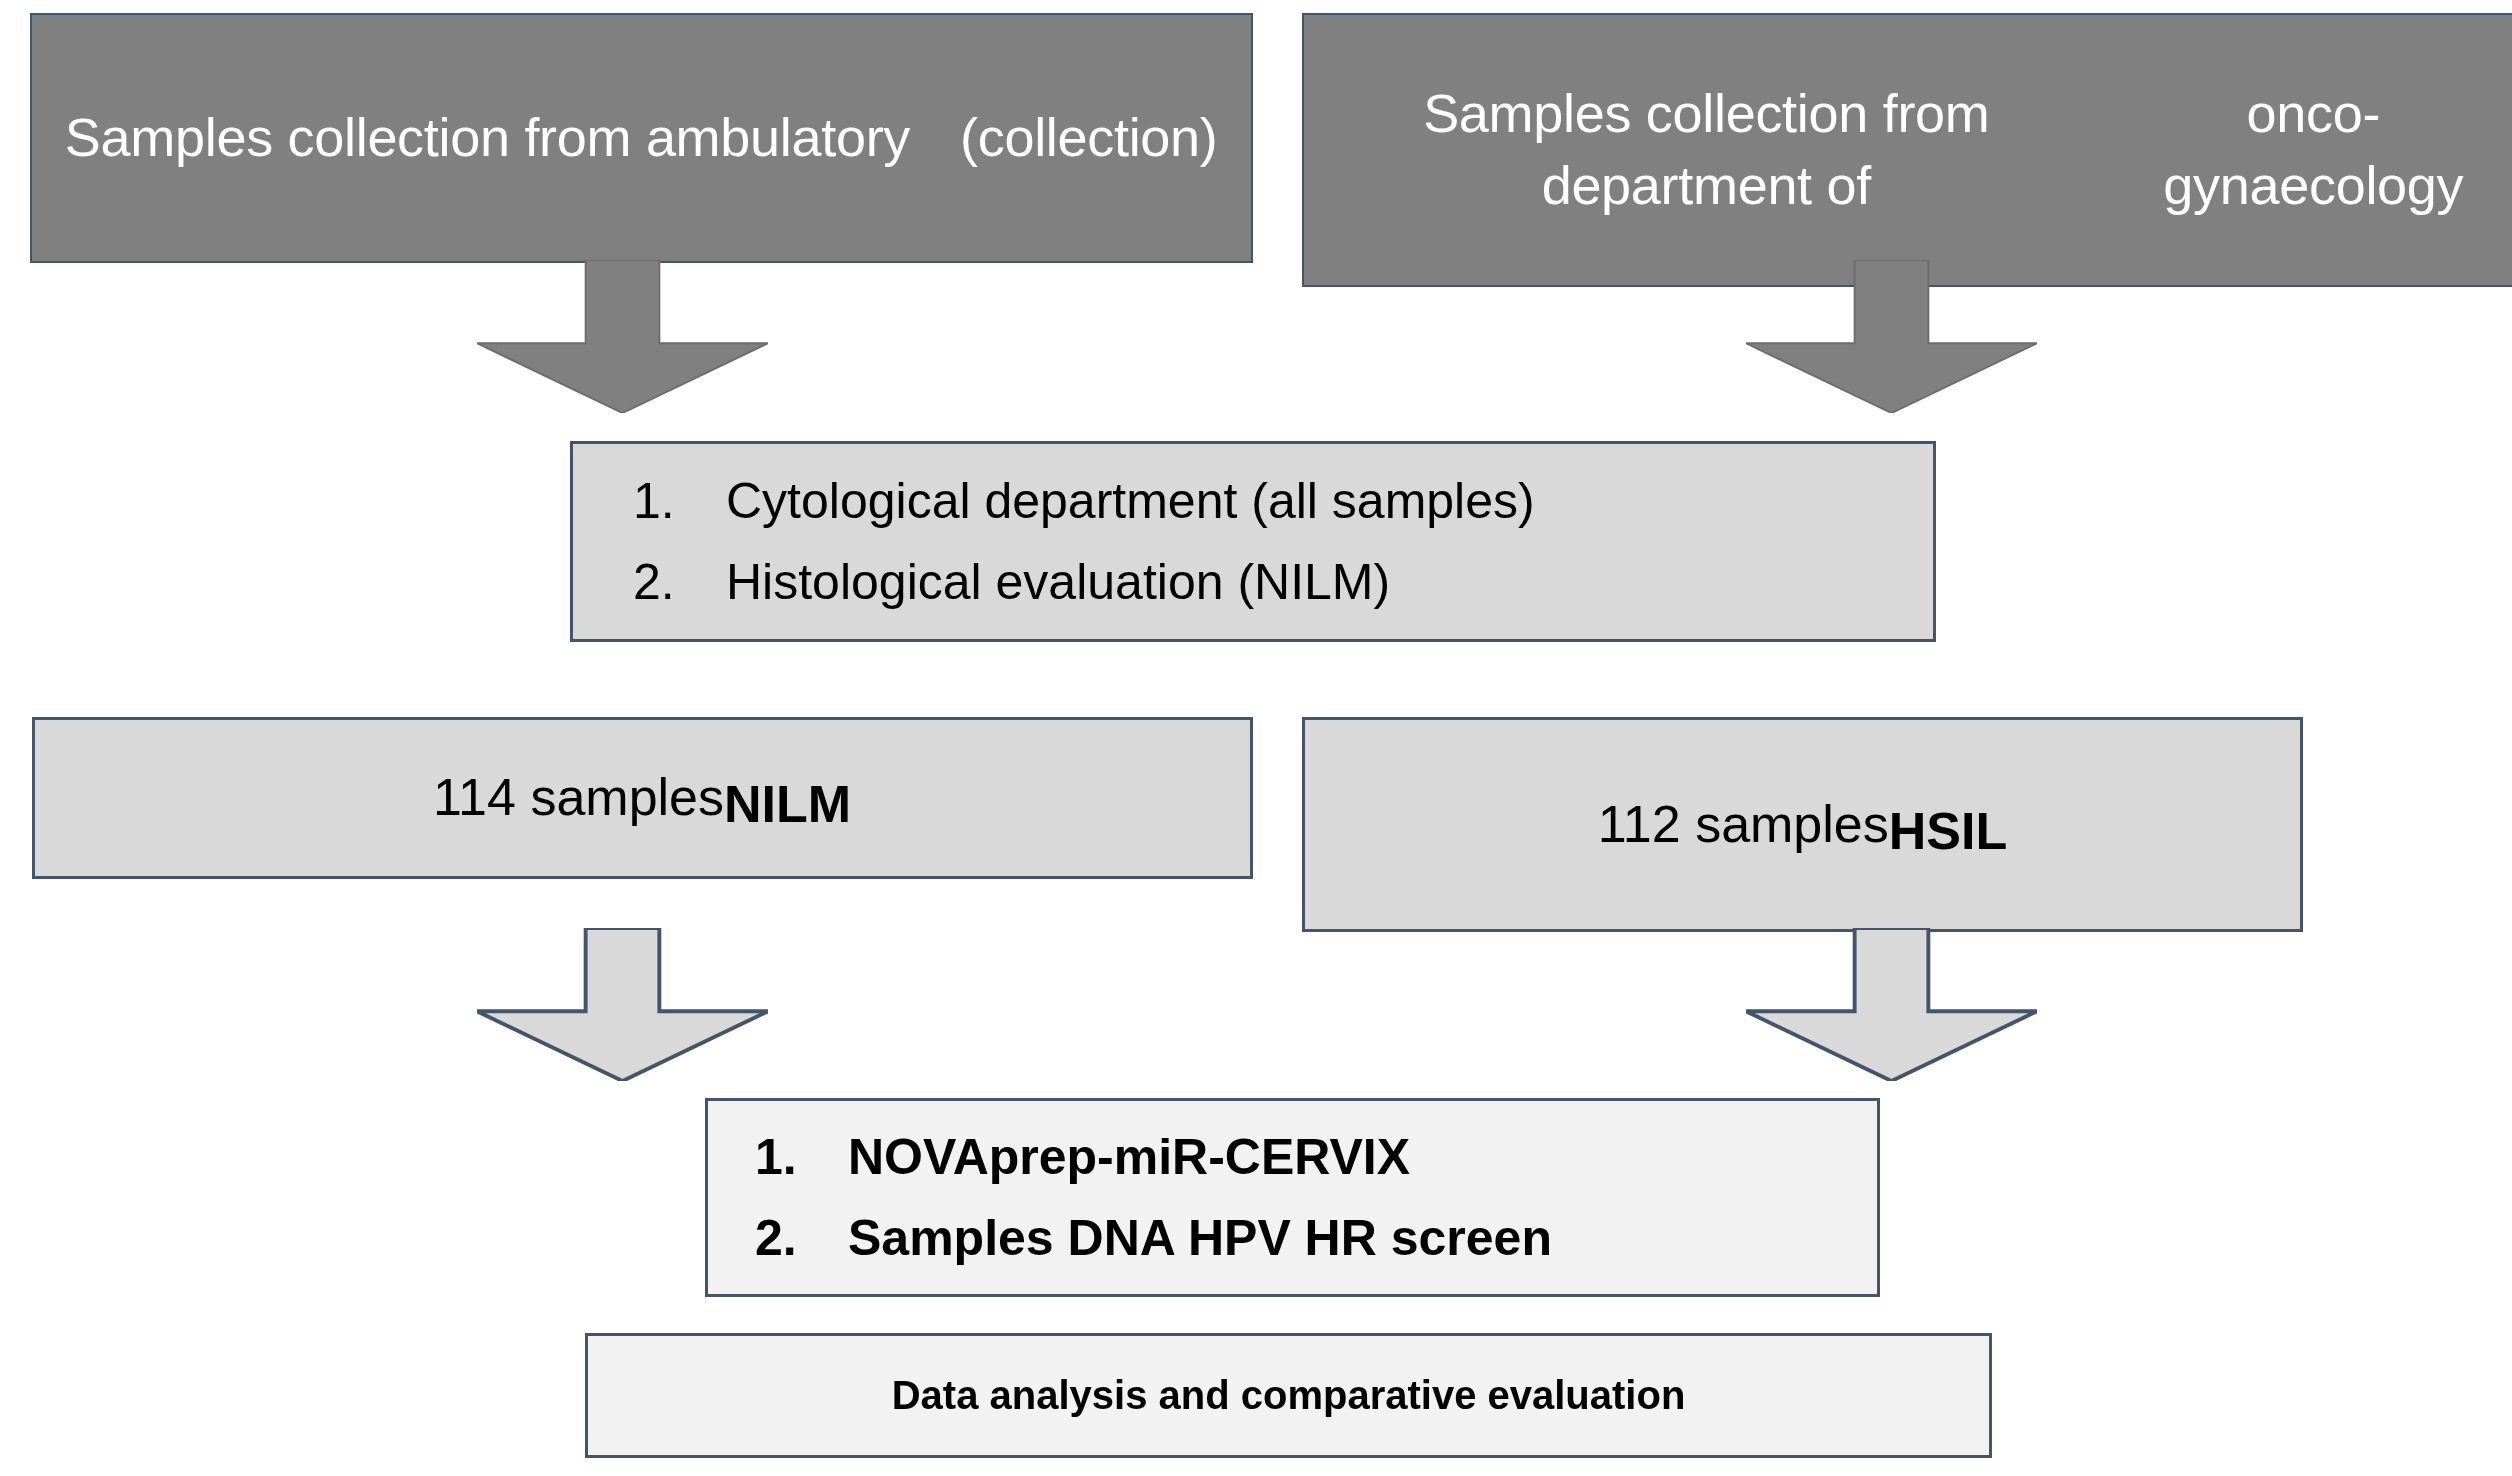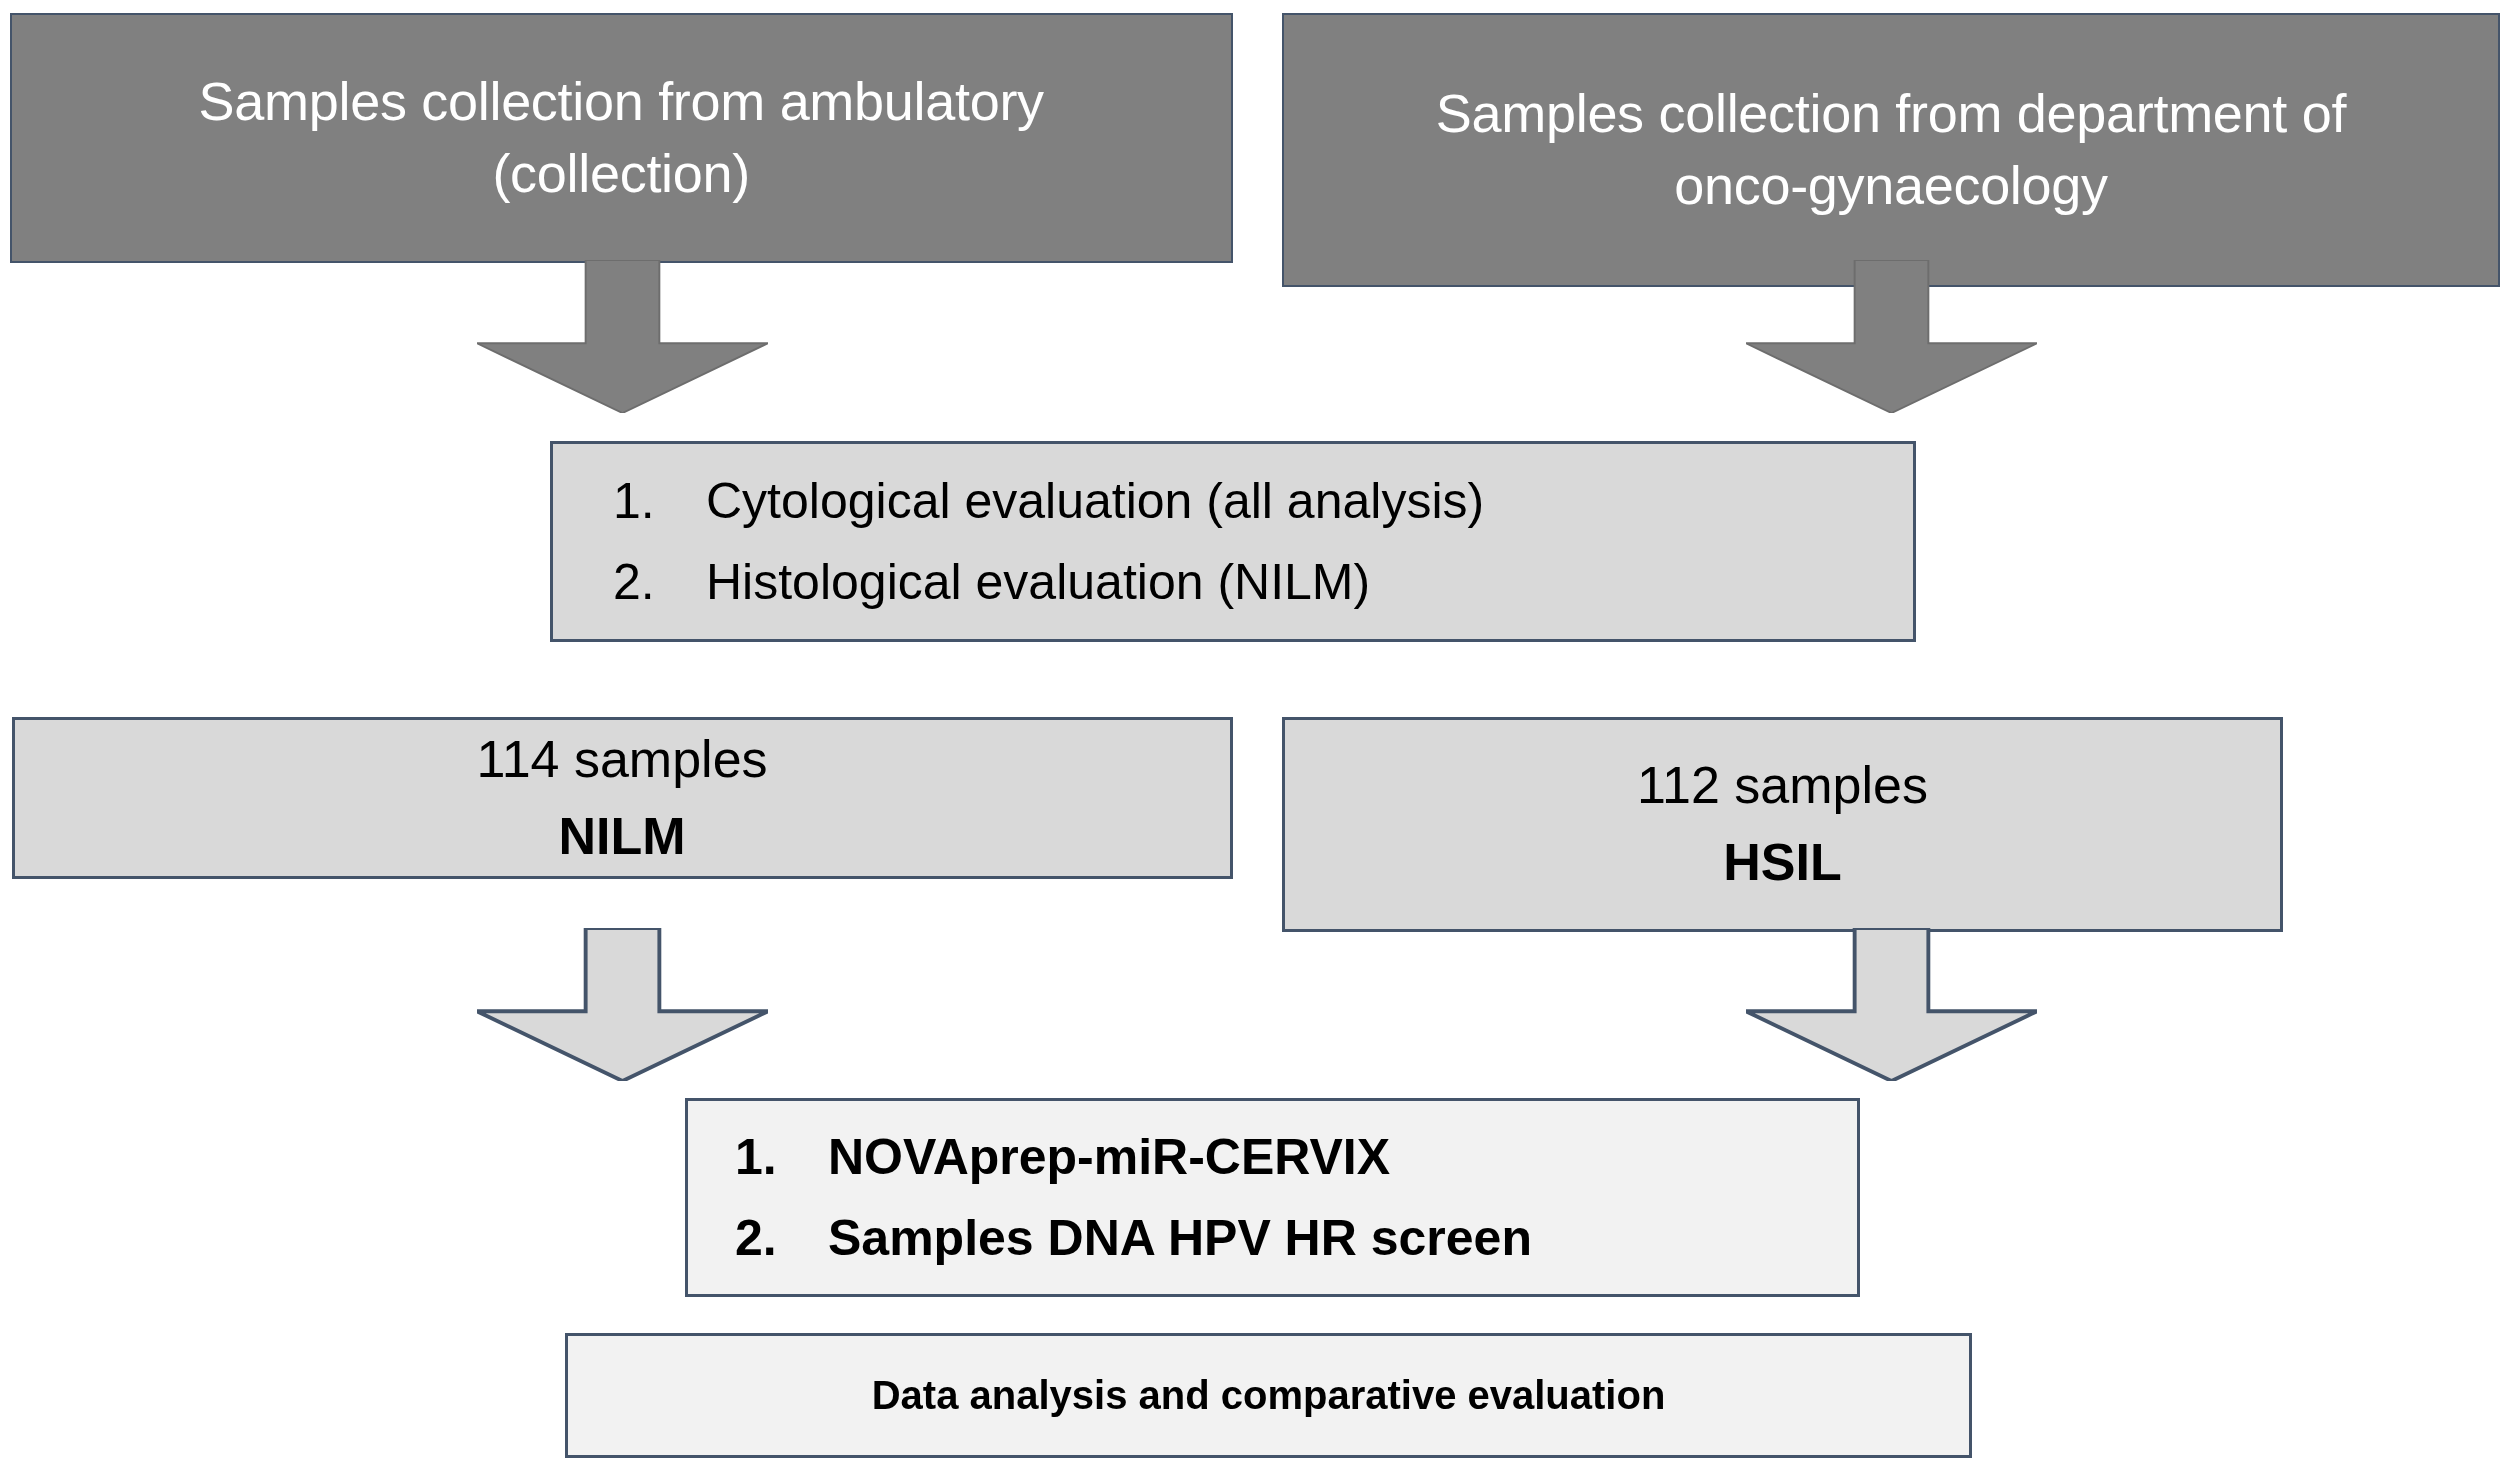--- a/index.html
+++ b/index.html
@@ -12,24 +12,25 @@
     width: 2512px;
     height: 1477px;
     background: #ffffff;
     font-family: "Liberation Sans", sans-serif;
     overflow: hidden;
   }
   .box {
     position: absolute;
     box-sizing: border-box;
     display: flex;
-    flex-direction: column;
+    flex-direction: row;
     align-items: center;
     justify-content: center;
     text-align: center;
+    margin-left: 20px;
   }
   .box-dark {
     background: #808080;
     border: 2.9px solid #44546a;
     color: #ffffff;
   }
   .box-light {
     background: #d9d9d9;
     border: 3.9px solid #44546a;
     color: #000000;
@@ -116,21 +117,21 @@
   <div class="arrow" style="left:1746px; top:260px; width:291px; height:153px;">
     <svg viewBox="0 0 300 158" preserveAspectRatio="none">
       <polygon points="112,0 188,0 188,86 300,86 150,158 0,86 112,86" fill="#808080" stroke="#6d6d6d" stroke-width="2"></polygon>
     </svg>
   </div>
 
   <div class="box box-light" style="left:550px; top:441px; width:1366px; height:201px; justify-content:center;">
     <div class="ol-list">
       <div class="ol-row">
         <span class="ol-num">1.</span>
-        <span>Cytological evaluation  (all  analysis)</span>
+        <span>Cytological department  (all  samples)</span>
       </div>
       <div class="ol-row">
         <span class="ol-num">2.</span>
         <span>Histological evaluation  (NILM)</span>
       </div>
     </div>
   </div>
 
   <div class="box box-light" style="left:11.6px; top:717px; width:1221px; height:162px;">
     <div class="count-text">114 samples</div>

